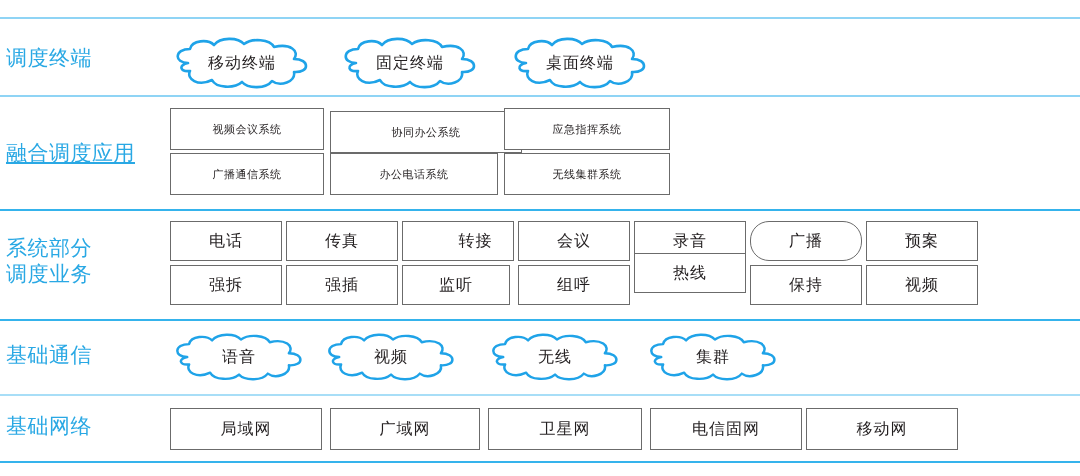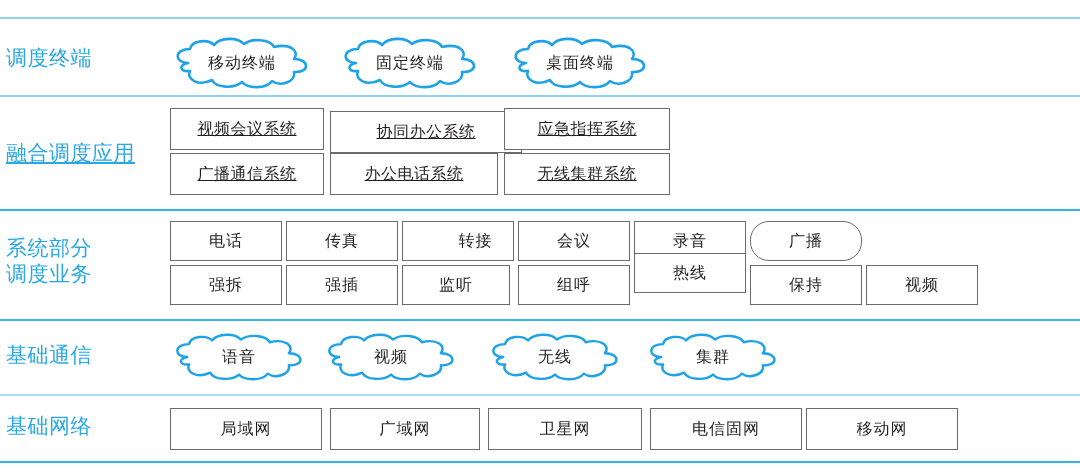--- a/index.html
+++ b/index.html
@@ -53,21 +53,21 @@
     border: 1.4px solid #6b6b6b;
     background: #ffffff;
     color: #231f20;
     font-size: 16px;
     display: flex;
     align-items: center;
     justify-content: center;
     letter-spacing: 1px;
     font-family: "Liberation Sans", "DejaVu Sans", sans-serif;
   }
-  .box.wide { font-size: 16px; letter-spacing: 0.5px; text-decoration: underline; }
+  .box.wide { font-size: 11px; letter-spacing: 0.5px; }
 
   
   .cloud {
     position: absolute;
   }
   .cloud svg {
     display: block;
   }
   .cloud .cloud-label {
     position: absolute;
@@ -170,20 +170,21 @@
   <div class="row" style="top:209px; height:110px;">
     <div class="cat-label" style="top:26px;text-align:center;">系统部分
 调度业务</div>
 
     <div class="box" style="left:170px; top:12px; width:112px; height:40px;">电话</div>
     <div class="box" style="left:286px; top:12px; width:112px; height:40px;">传真</div>
     <div class="box" style="left:402px; top:12px; width:112px; height:40px;padding-left:35px;">转接</div>
     <div class="box" style="left:518px; top:12px; width:112px; height:40px;">会议</div>
     <div class="box" style="left:634px; top:12px; width:112px; height:40px;">录音</div>
     <div class="box" style="left:750px; top:12px; width:112px; height:40px;border-radius:19px;">广播</div>
+    <div class="box" style="left:866px; top:12px; width:112px; height:40px;">预案</div>
 
     <div class="box" style="left:170px; top:56px; width:112px; height:40px;">强拆</div>
     <div class="box" style="left:286px; top:56px; width:112px; height:40px;">强插</div>
     <div class="box" style="left:402px; top:56px; width:108px; height:40px;">监听</div>
     <div class="box" style="left:518px; top:56px; width:112px; height:40px;">组呼</div>
     <div class="box" style="left:634px; top:44px; width:112px; height:40px;">热线</div>
     <div class="box" style="left:750px; top:56px; width:112px; height:40px;">保持</div>
     <div class="box" style="left:866px; top:56px; width:112px; height:40px;">视频</div>
   </div>
 

